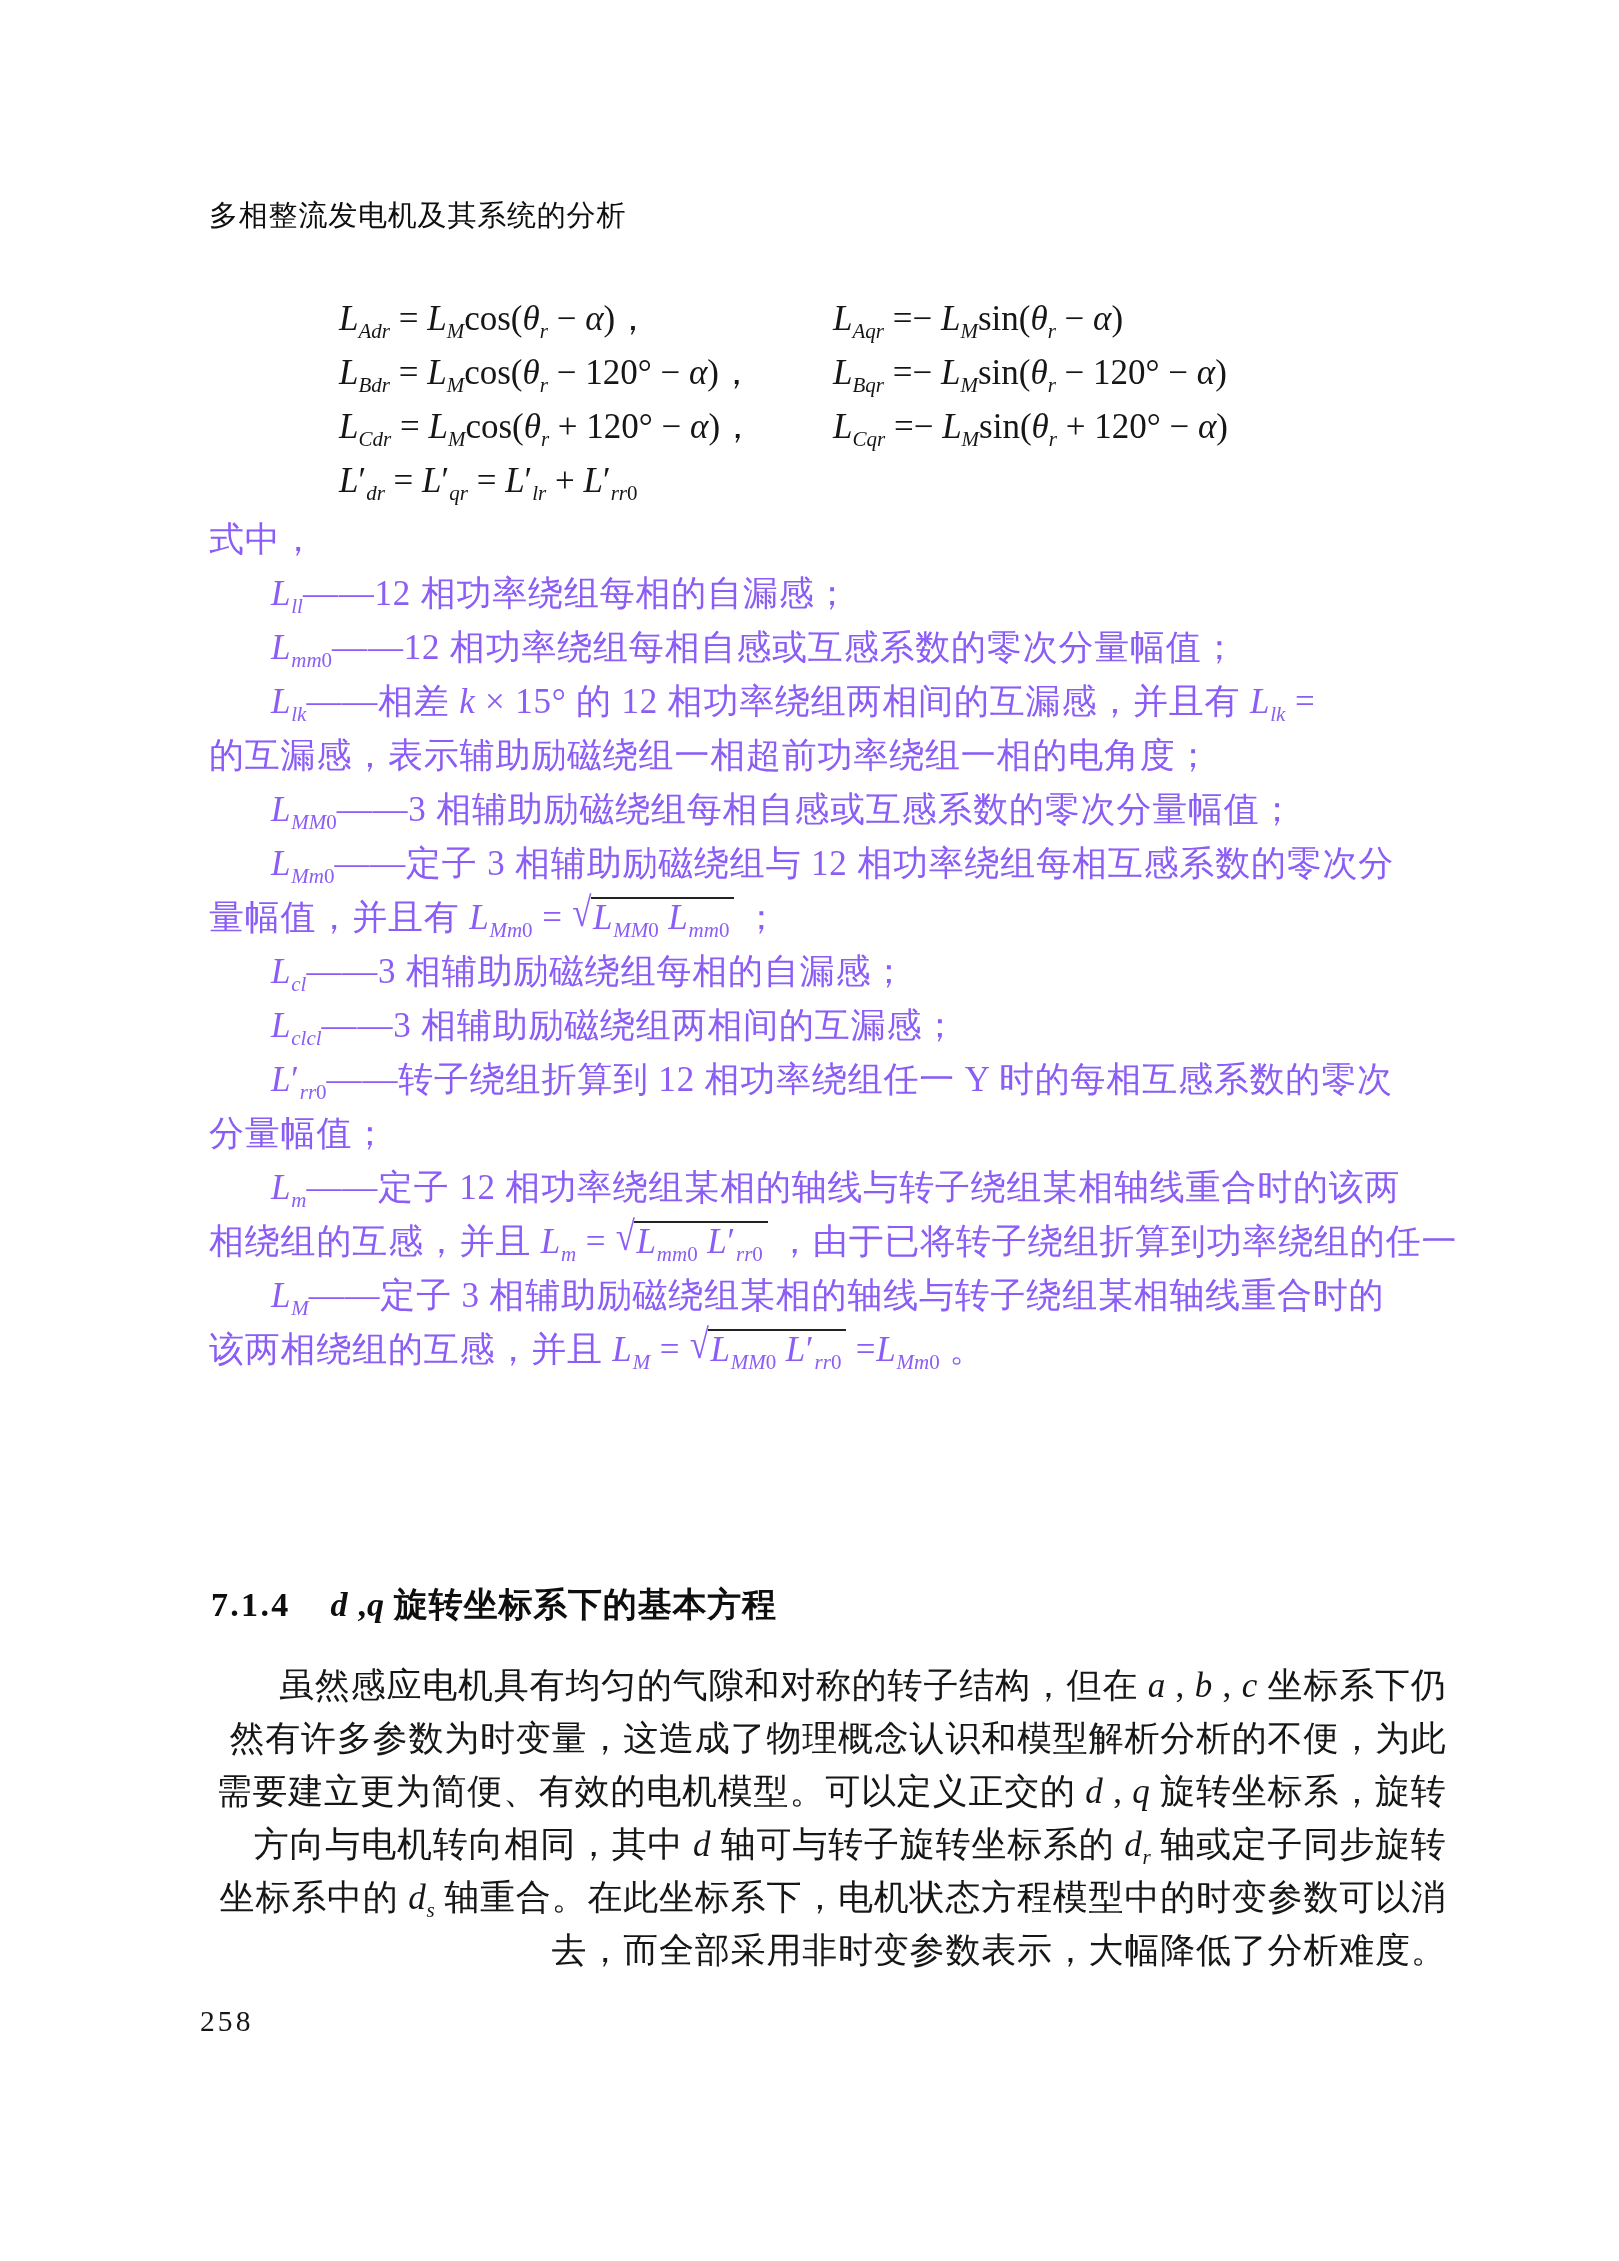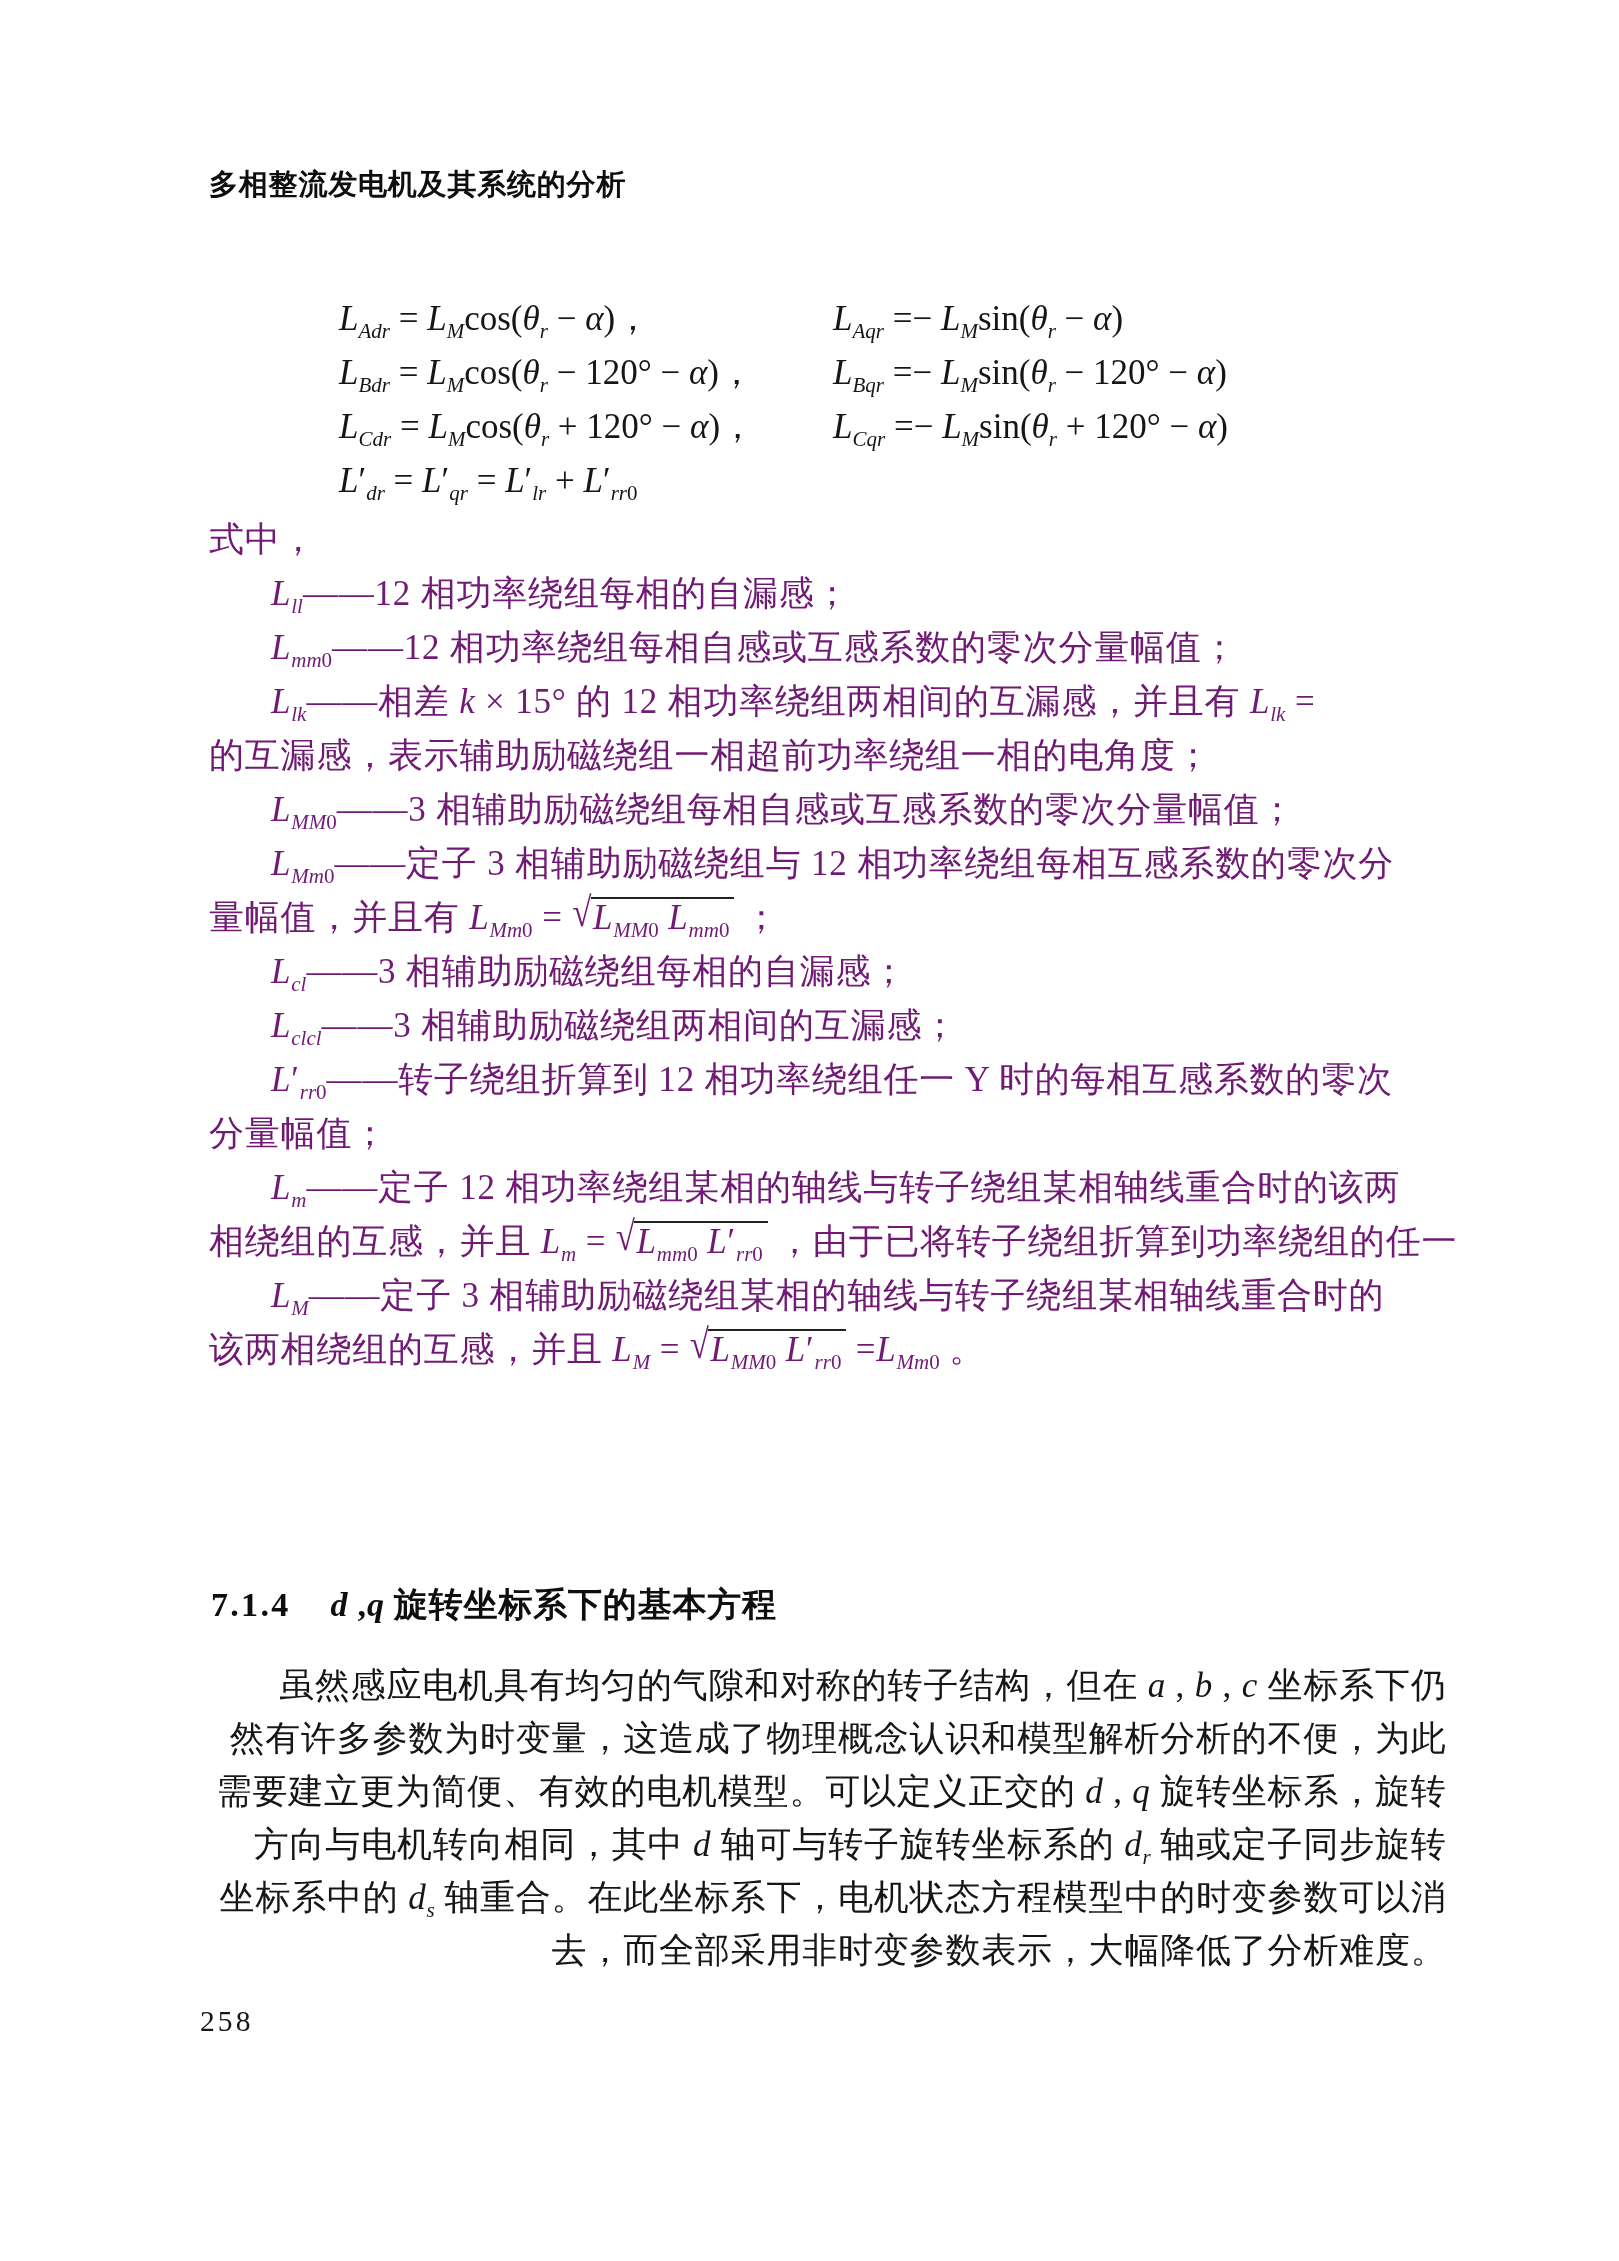--- a/index.html
+++ b/index.html
@@ -5,34 +5,34 @@
   html,body{margin:0;padding:0;background:#ffffff;}
   .page{
     position:relative;
     width:1620px;height:2261px;
     background:#ffffff;
     color:#1b1b1b;
     font-family:"Liberation Serif","DejaVu Serif",serif;
     overflow:hidden;
   }
   .running-header{
-    position:absolute;left:209px;top:165px;
-    font-size:29px;font-weight:bold;color:#0e0e0e;
+    position:absolute;left:209px;top:196px;
+    font-size:29px;font-weight:normal;color:#0e0e0e;
     letter-spacing:0.8px;white-space:nowrap;
   }
   .eq-block{
     position:absolute;left:339px;top:292px;
     font-size:35px;line-height:54px;white-space:nowrap;color:#161616;
   }
   .eq-row{height:54px;}
   .eq-left{display:inline-block;min-width:494px;}
   .eq-right{display:inline-block;}
   .defs{
     position:absolute;left:209px;top:513px;
-    font-size:35px;line-height:54px;color:#701a75;
+    font-size:35px;line-height:54px;color:#8b5cf6;
   }
   .paragraph{
     position:absolute;left:209px;top:1659px;
     font-size:35px;line-height:53px;color:#161616;text-align:right;
   }
   .tline{white-space:nowrap;letter-spacing:0.8px;}
   .ind0{padding-left:0;}
   .ind1{padding-left:62px;}
   .ind2{padding-left:70px;}
   .section-heading{

